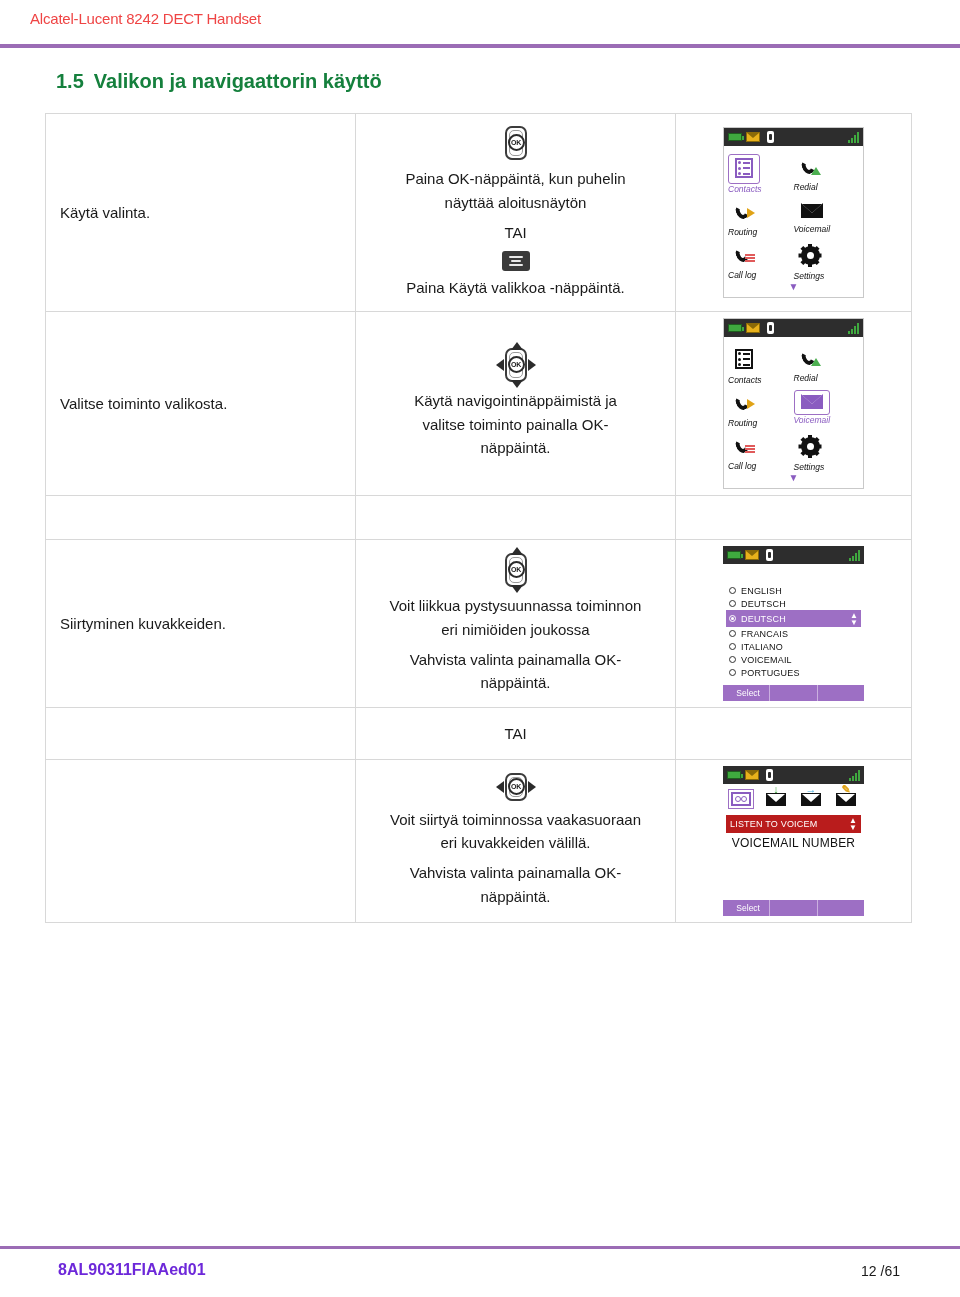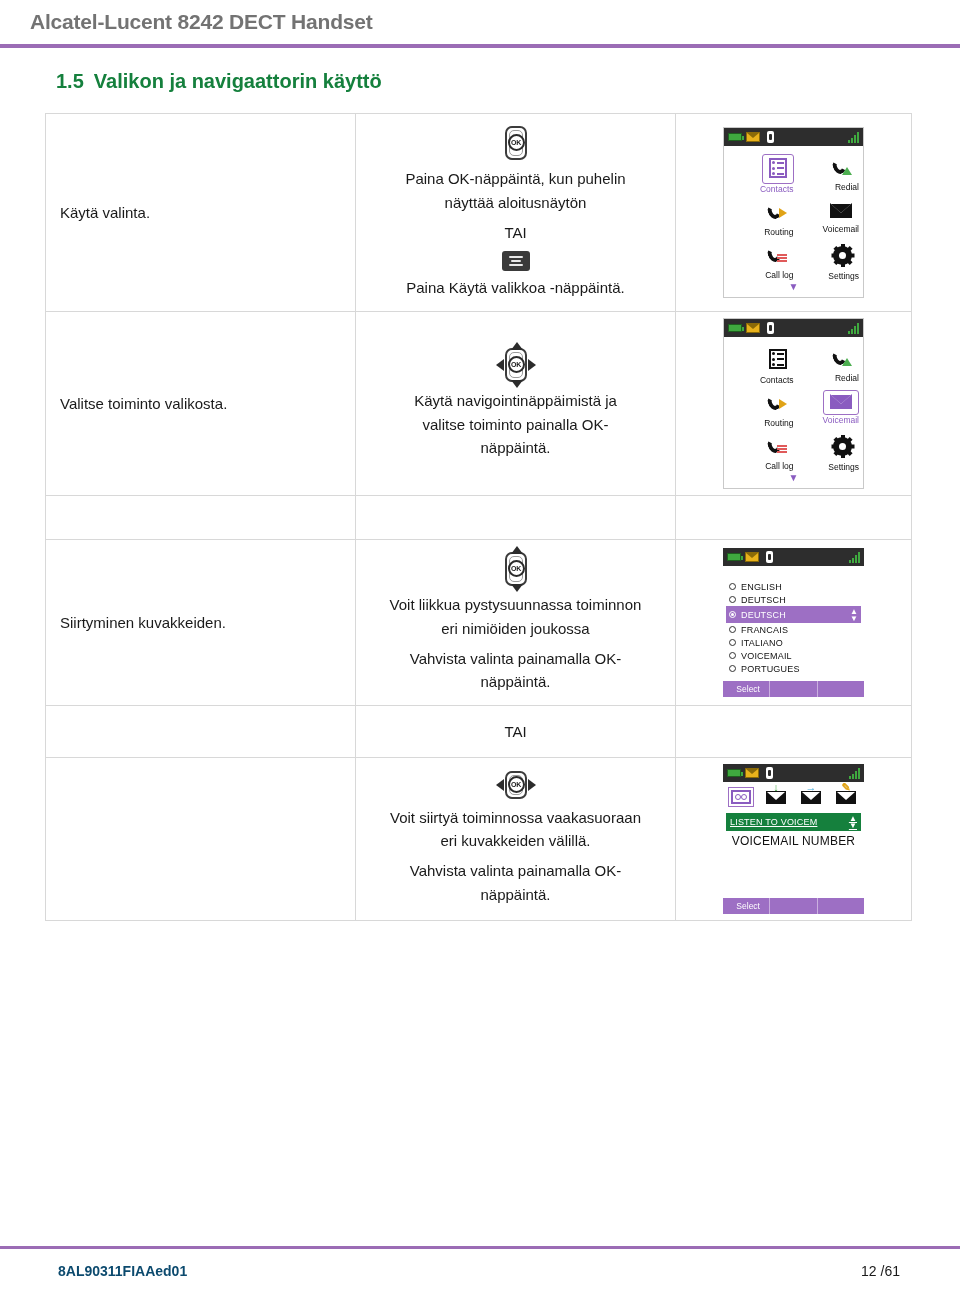--- a/index.html
+++ b/index.html
@@ -12,22 +12,22 @@
     position:relative;
     overflow:hidden;
   }
 
   
   .page-header {
     position:absolute; left:0; top:0; width:960px; height:48px;
   }
   .header-title {
     position:absolute; left:30px; top:10px;
-    font-size:21px; font-weight:bold; letter-spacing:-0.2px;
-    color:#737373; white-space:nowrap;
+    font-size:15px; font-weight:normal; letter-spacing:-0.2px;
+    color:#ef4444; white-space:nowrap;
   }
   .brand-wrap {
     position:absolute; right:24px; top:5px;
     display:flex; align-items:center; gap:8px;
   }
   .brand-text {
     font-size:21px; font-weight:bold; letter-spacing:-0.5px; color:#17161a;
     white-space:nowrap;
   }
   .brand-mark {
@@ -157,21 +157,21 @@
     background:#2d2d2d; border-radius:1px; }
   .ic-sig { margin-left:auto; display:flex; align-items:flex-end; gap:1px; height:11px; }
   .ic-sig i { display:block; width:2px; background:#3fa93f; }
   .ic-sig i:nth-child(1){height:3px;} .ic-sig i:nth-child(2){height:5px;}
   .ic-sig i:nth-child(3){height:8px;} .ic-sig i:nth-child(4){height:11px;}
 
   .grid-body { padding:6px 4px 2px; }
   .grid {
     display:grid; grid-template-columns:1fr 1fr; row-gap:2px;
   }
-  .gitem { text-align:right; padding:2px 0 1px; }
+  .gitem { text-align:left; padding:2px 0 1px;font-style:italic; }
   .gitem .ibox {
     display:inline-block; padding:3px 6px 1px; border:1px solid transparent; border-radius:3px;
   }
   .gitem.sel .ibox { border-color:#9d6fc4; }
   .gitem .glabel { font-size:8.5px; color:#111; display:block; margin-top:0px; }
   .gitem.sel .glabel { color:#8a5cc0; }
   .scroll-down {
     text-align:center; color:#8a5cc0; font-size:10px; line-height:10px; padding-bottom:3px;
   }
 
@@ -208,21 +208,21 @@
   .g-mail.pur::after { border-top-color:#8a5cc0; }
 
   
   .g-gear { width:19px; height:19px; position:relative; display:inline-block; }
   .g-gear .gr { position:absolute; left:0; top:0; width:19px; height:19px; border-radius:50%;
     background:#111; }
   .g-gear .gh { position:absolute; left:6px; top:6px; width:7px; height:7px; border-radius:50%; background:#fff; }
   .g-gear .tooth { position:absolute; left:7.5px; top:-2px; width:4px; height:23px; background:#111; }
 
   
-  .lang-list { padding:14px 3px 0; }
+  .lang-list { padding:20px 3px 0; }
   .lang-row {
     display:flex; align-items:center; gap:5px; font-size:9px; padding:1.5px 3px;
     color:#111; letter-spacing:0.2px;
   }
   .lang-row.sel { background:#9d6fc4; color:#fff; }
   .radio { width:7px; height:7px; border:1.2px solid #333; border-radius:50%; flex:0 0 auto; position:relative; }
   .lang-row.sel .radio { border-color:#fff; }
   .lang-row.sel .radio::after { content:""; position:absolute; left:1.4px; top:1.4px; width:3px;height:3px;
     border-radius:50%; background:#fff; }
   .updown { margin-left:auto; color:#fff; font-size:8px; line-height:7px; }
@@ -239,32 +239,32 @@
   .vm-ibox.sel { border-color:#9d6fc4; }
   .g-tape { width:20px; height:14px; border:2px solid #8a5cc0; position:relative; display:block; }
   .g-tape i { position:absolute; top:2px; width:6px; height:6px; border:1.5px solid #8a5cc0; border-radius:50%; }
   .g-tape i:nth-child(1){ left:2px; } .g-tape i:nth-child(2){ right:2px; }
   .g-mail-s { width:20px; height:13px; background:#111; position:relative; display:block; }
   .g-mail-s::before { content:""; position:absolute; left:1px; top:1px; width:0;height:0;
     border-left:9px solid transparent; border-right:9px solid transparent; border-top:8px solid #fff; }
   .vm-one { position:relative; }
   .vm-badge { position:absolute; left:50%; top:-7px; transform:translateX(-50%); font-size:11px; line-height:11px; font-weight:bold; }
   .vm-sel-row {
-    background:#15803d; color:#fff; font-size:9px; margin:4px 3px 3px;
-    padding:2px 4px; display:flex; align-items:center; letter-spacing:0.2px;text-decoration:underline;
+    background:#b91c1c; color:#fff; font-size:9px; margin:4px 3px 3px;
+    padding:2px 4px; display:flex; align-items:center; letter-spacing:0.2px;
   }
   .vm-plain { text-align:center; font-size:12px; color:#111; letter-spacing:0.2px; }
   .vm-spacer { height:44px; }
 
   
   .footer-rule {
     position:absolute; left:0; bottom:48px; width:960px; height:3px; background:#9b6cb5;
   }
   .footer-left {
-    position:absolute; left:58px; bottom:18px; font-size:14px; font-weight:bold; color:#0c4a6e;
+    position:absolute; left:58px; bottom:18px; font-size:16px; font-weight:bold; color:#6d28d9;
   }
   .footer-right {
     position:absolute; right:60px; bottom:18px; font-size:14px; color:#1a1a1a;
   }
 </style>
 </head>
 <body>
 
 <div class="page-header">
   <div class="header-title">Alcatel-Lucent 8242 DECT Handset</div>

